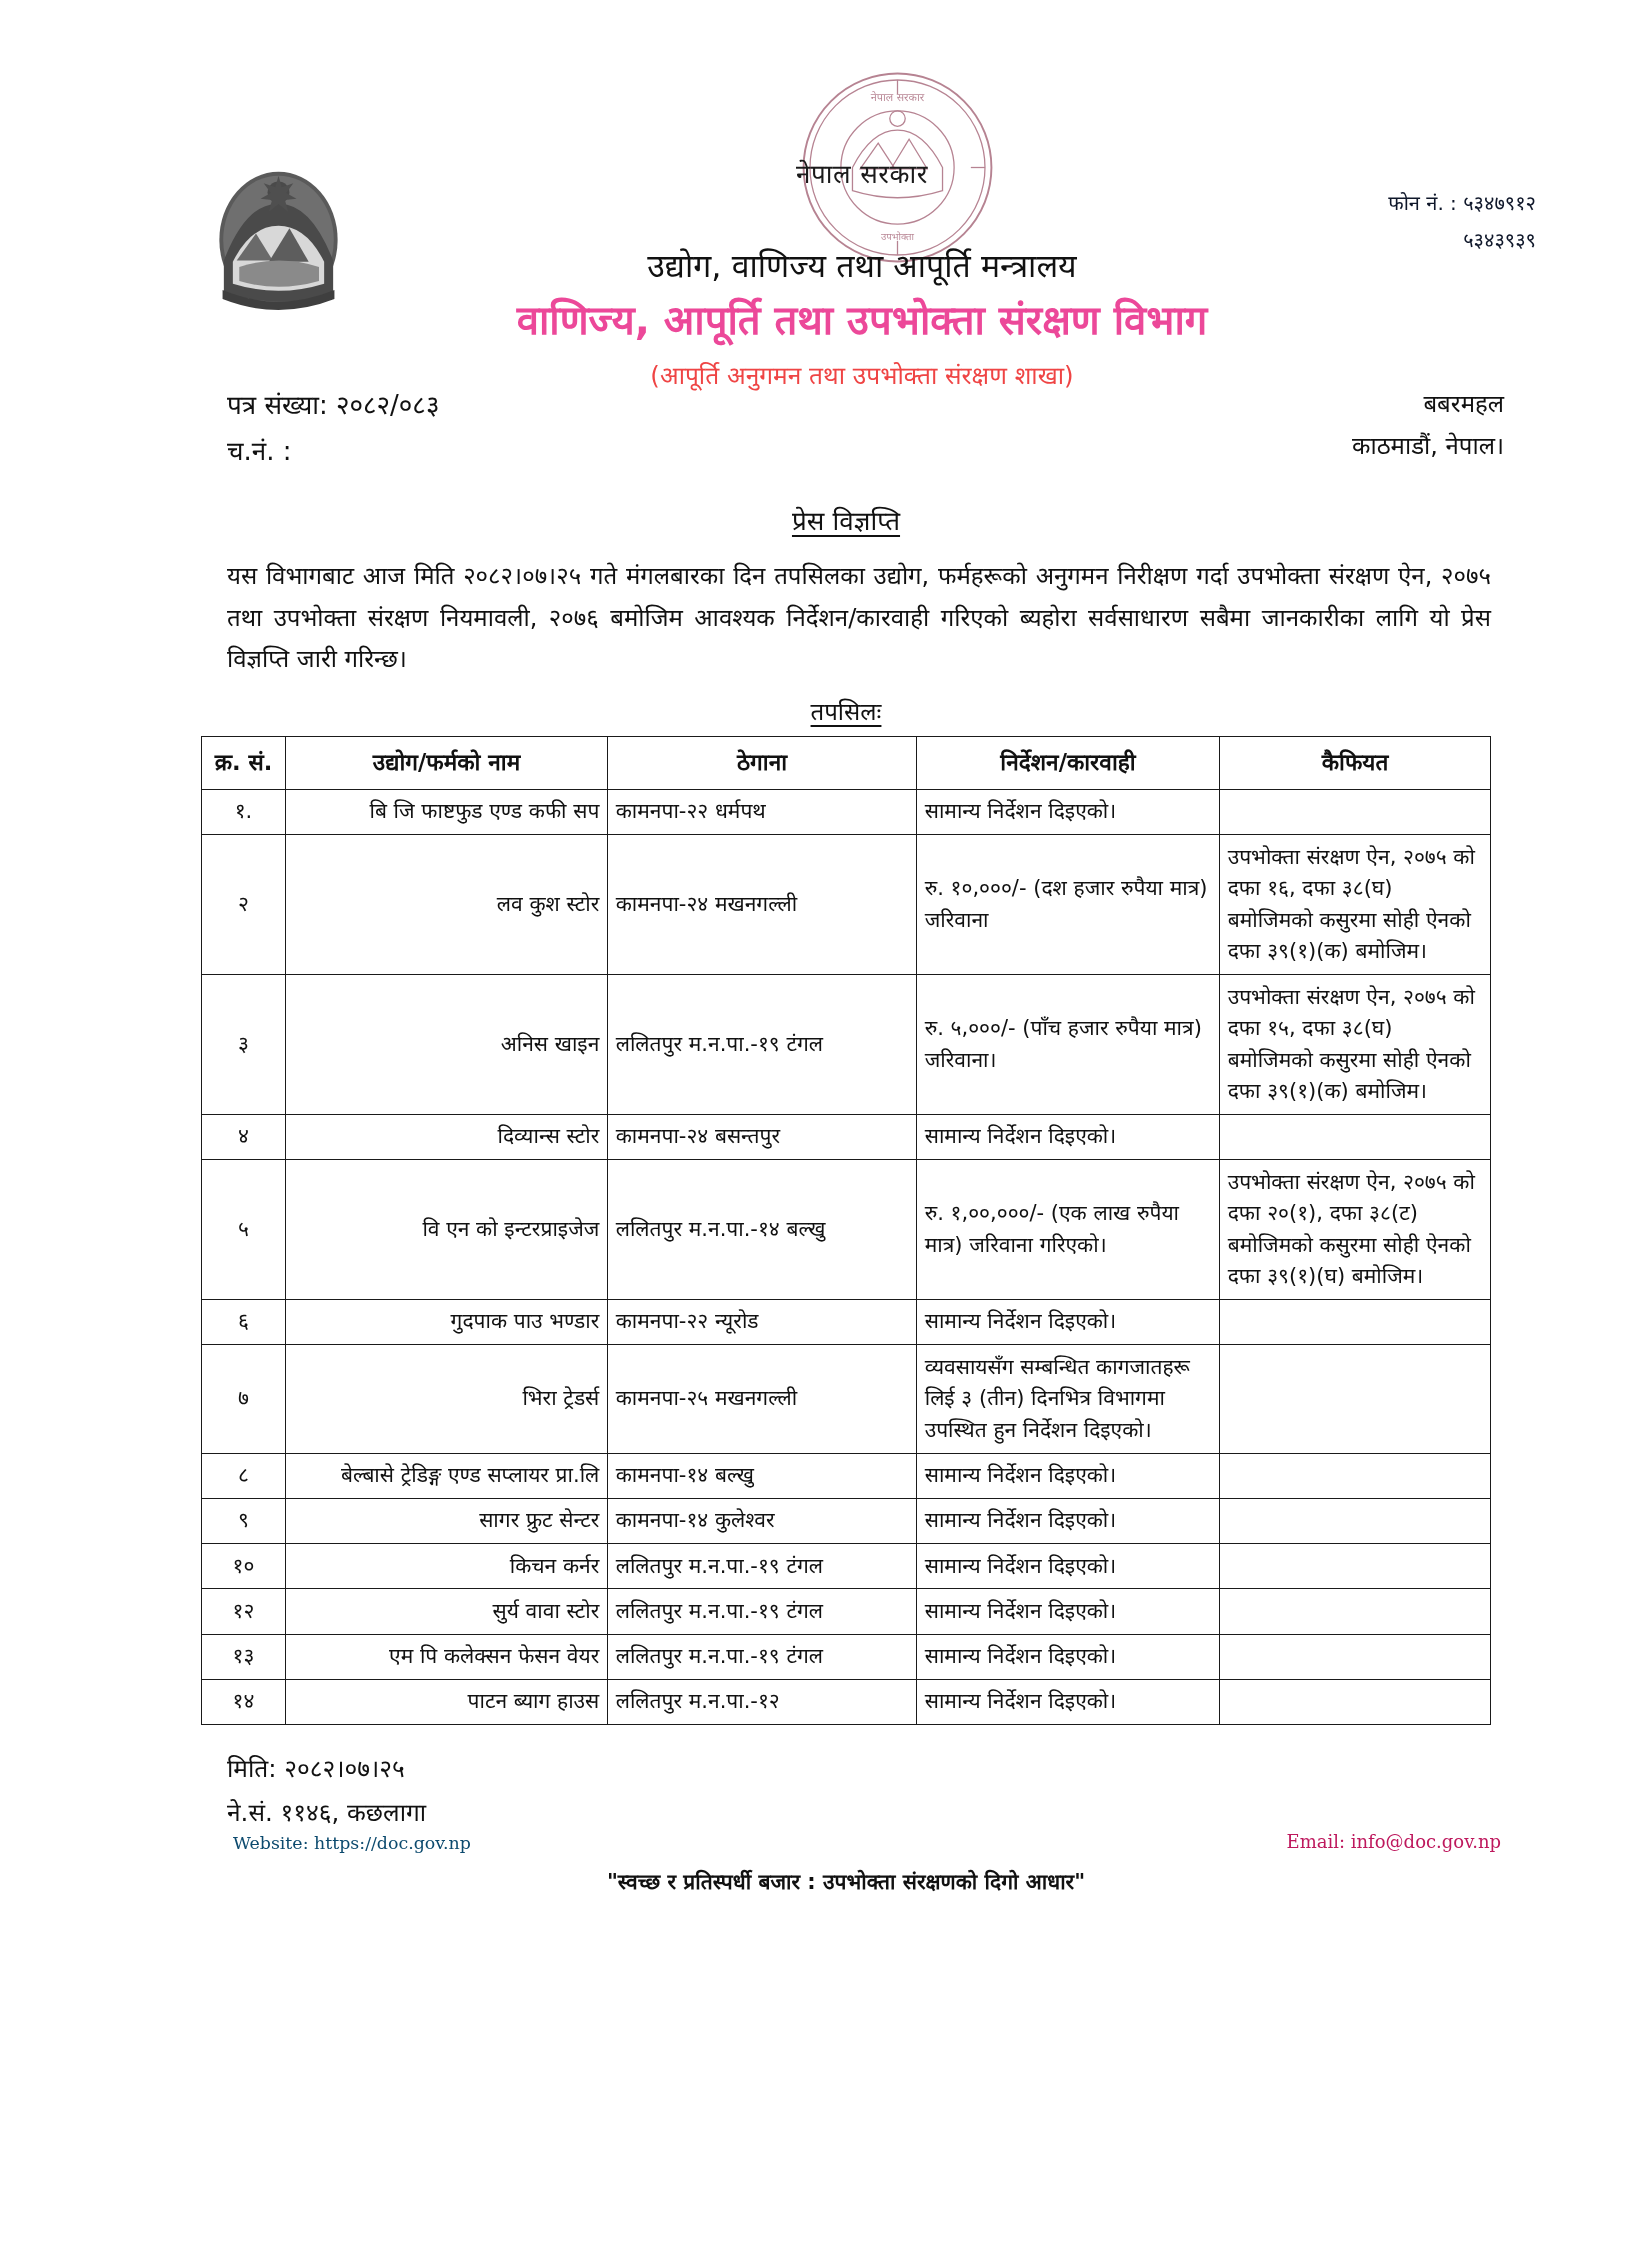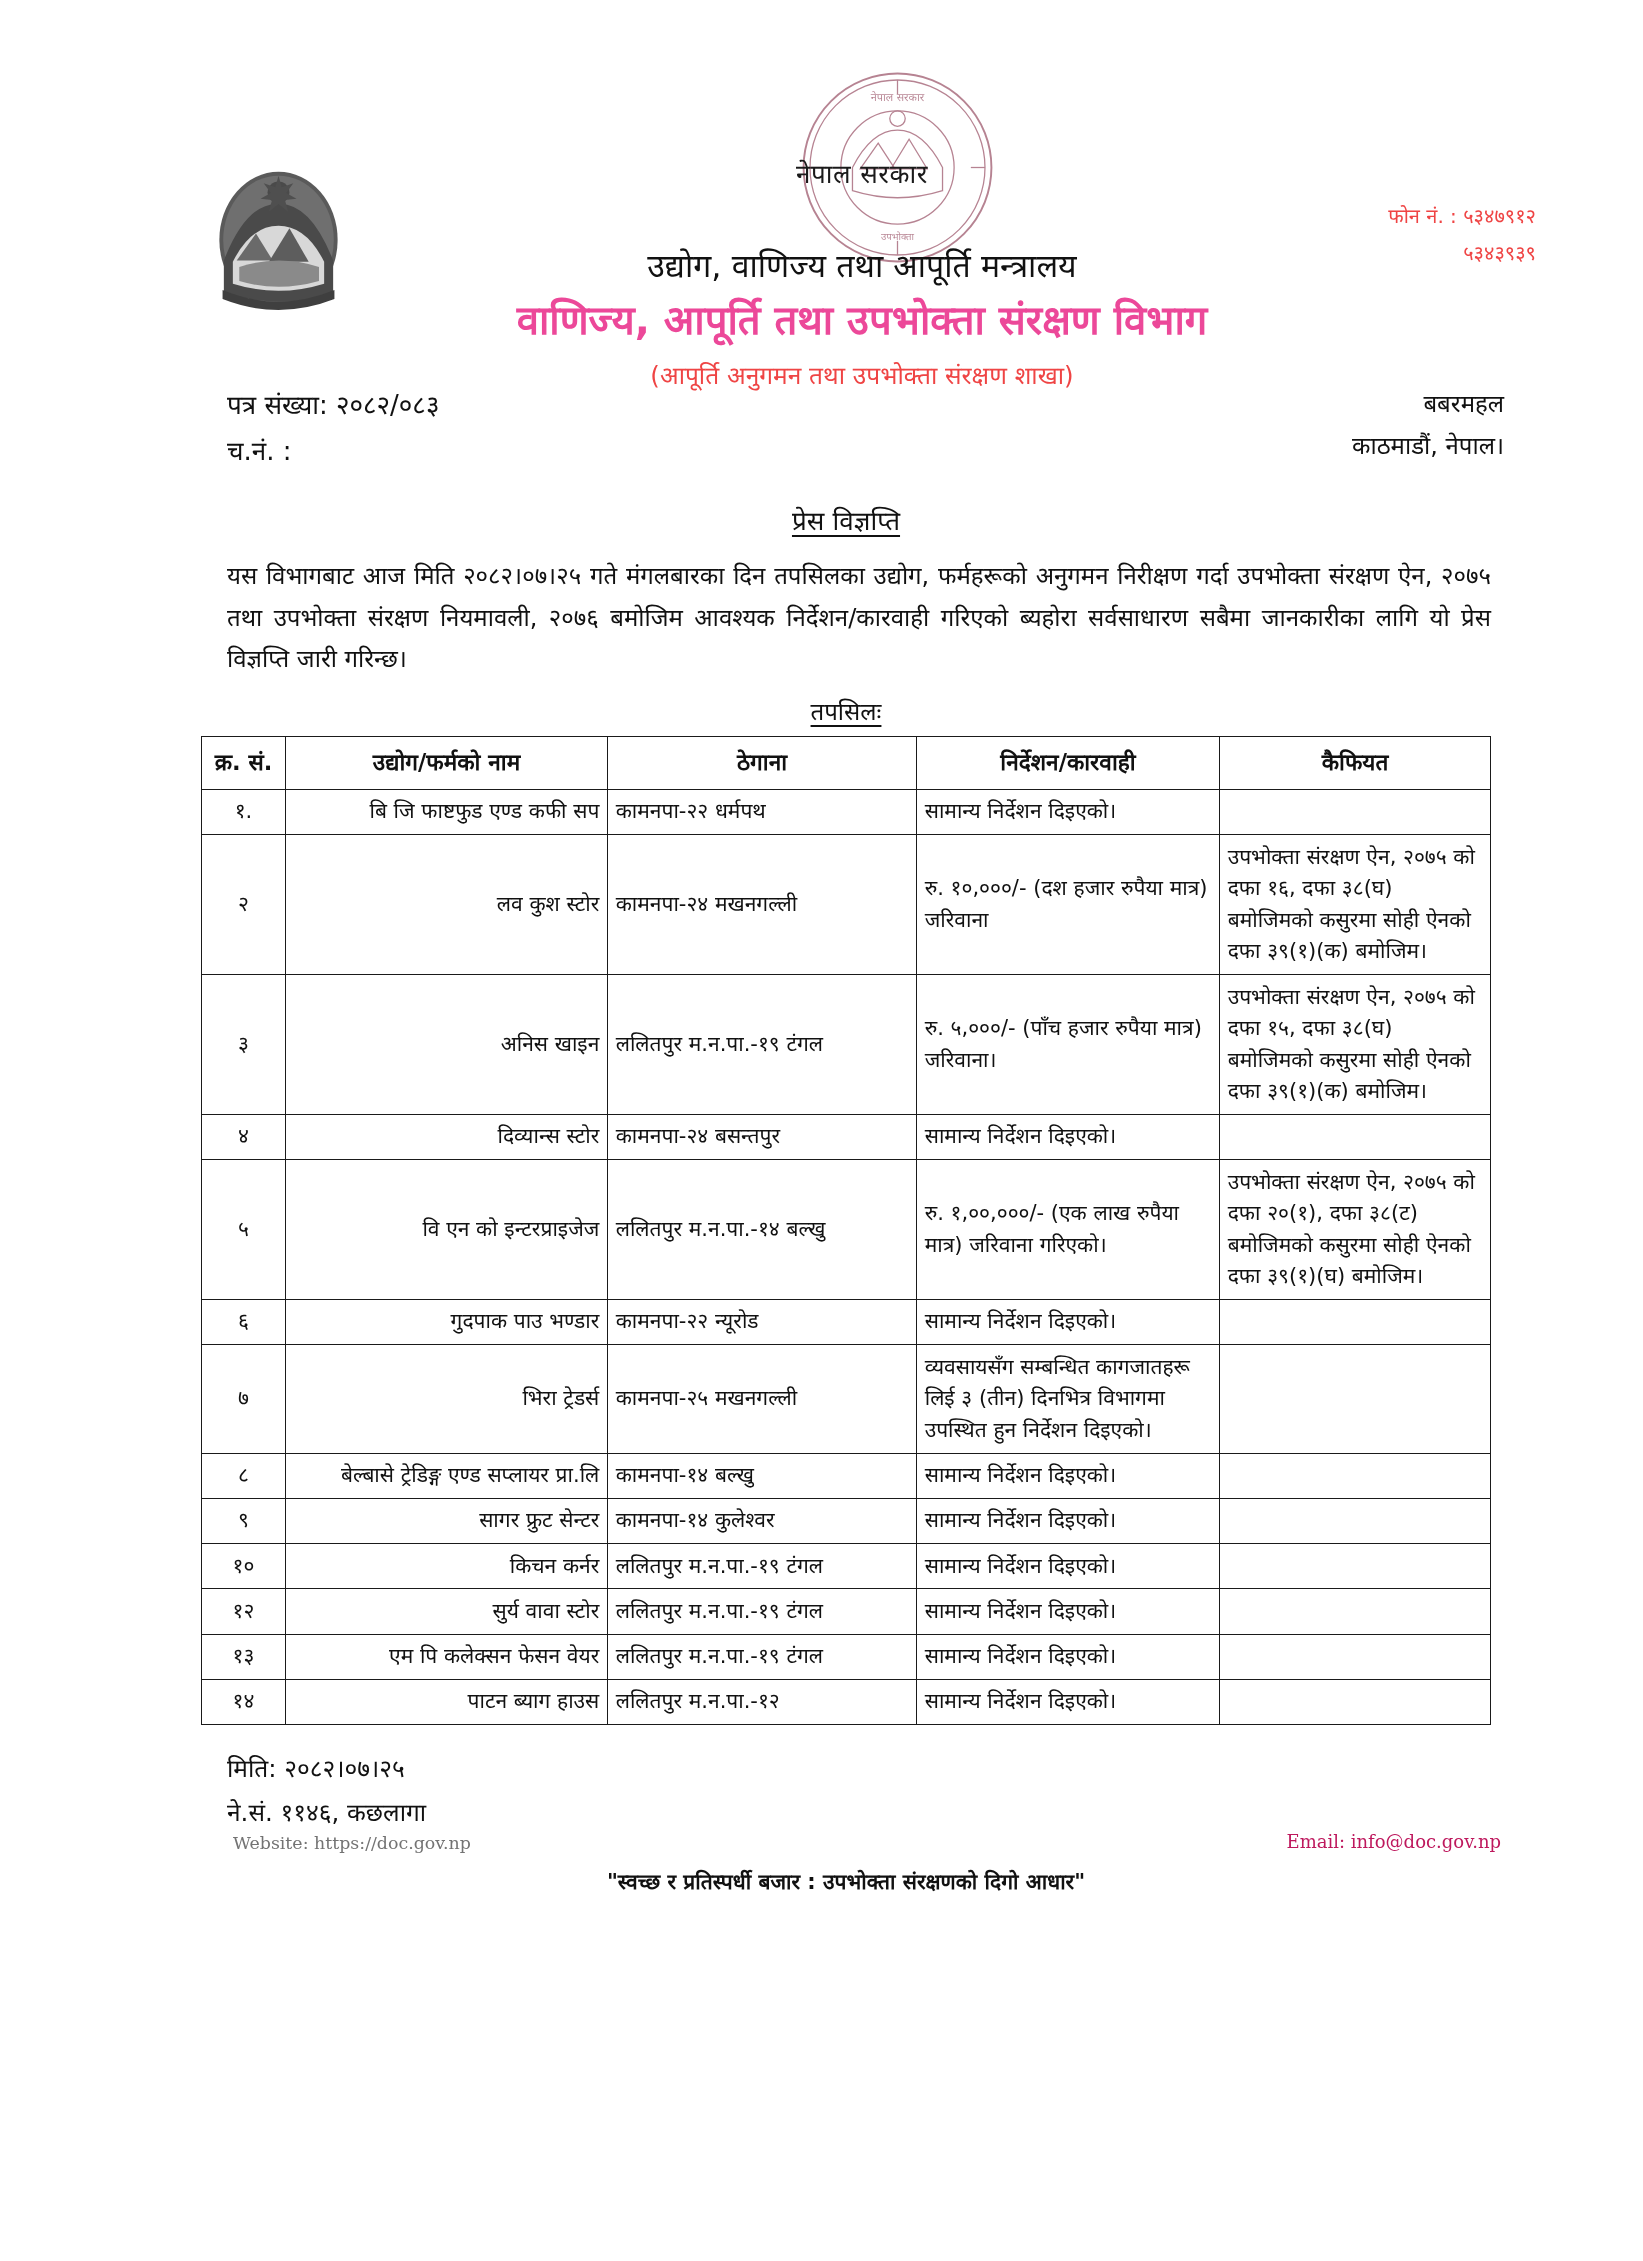--- a/index.html
+++ b/index.html
@@ -76,25 +76,25 @@
   }
   .branch {
     font-size: 24.5px;
     color: #ef4444;
     margin-top: 13px;
   }
 
   .phone-block {
     position: absolute;
     right: 116px;
-    top: 182px;
+    top: 169px;
     text-align: right;
     font-size: 20px;
     line-height: 1.85;
-    color: #ef4444;
+    color: #0f172a;
   }
 
   
   .meta {
     position: relative;
     margin-top: 6.4px;
     height: 97px;
   }
   .meta-left {
     position: absolute;
@@ -187,21 +187,21 @@
     top: 0;
     font-size: 24.5px;
     line-height: 1.8;
   }
   .website {
     position: absolute;
     left: 193px;
     top: 86px;
     font-family: "DejaVu Serif", "Liberation Serif", serif;
     font-size: 17.4px;
-    color: #737373;
+    color: #0c4a6e;
   }
   .email {
     position: absolute;
     right: 151px;
     top: 84px;
     font-family: "DejaVu Serif", "Liberation Serif", serif;
     font-size: 18px;
     color: #be185d;
   }
   .slogan {

